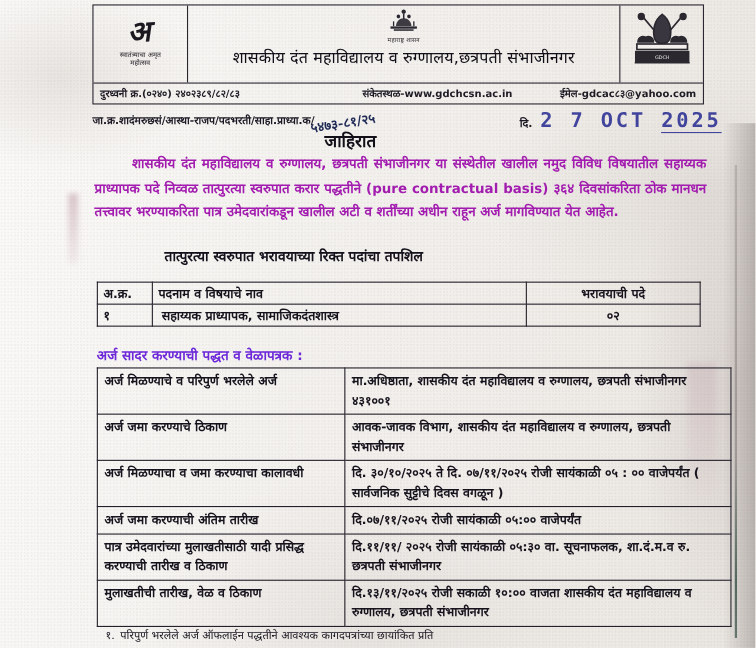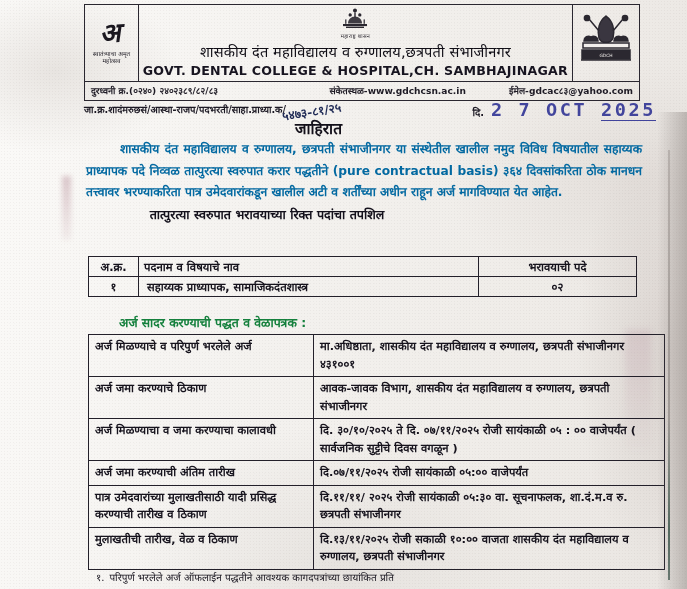--- a/index.html
+++ b/index.html
@@ -227,28 +227,28 @@
   }
 
   
   .para {
     position: absolute;
     left: 86px; top: 139px;
     width: 556px;
     font-size: 12.2px;
     line-height: 1.78;
     font-weight: 600;
-    color: #0369a1;
+    color: #a21caf;
     text-align: justify;
     text-indent: 34px;
   }
 
   .subtitle {
     position: absolute;
-    left: 0; top: 206px;
+    left: 0; top: 224px;
     width: 574px;
     text-align: center;
     font-size: 12.6px;
     font-weight: 700;
     color: #14111c;
     text-indent: -40px;
   }
 
   
   table {
@@ -264,32 +264,31 @@
   .tbl-posts td, .tbl-posts th {
     border: 1.2px solid #23202a;
     font-size: 11.4px;
     font-weight: 600;
     color: #16131d;
     padding: 2px 5px;
     height: 19px;
     box-sizing: border-box;
   }
   .tbl-posts th { font-weight: 700; }
-  .c-sr { width: 50px; text-align: center; }
+  .c-sr { width: 50px; text-align: left; }
   .c-post { width: 340px; text-align: left; }
   .c-post.val { text-align: left; padding-left: 8px; }
   .c-cnt { width: 158px; text-align: center; }
 
   .section-label {
     position: absolute;
     left: 88px; top: 314px;
     font-size: 12.3px;
     font-weight: 700;
-    color: #15803d;
-    margin-left: 31px;
+    color: #6d28d9;
   }
 
   
   .tbl-sched {
     position: absolute;
     left: 88px; top: 334px;
     width: 550px;
     border: 1.3px solid #23202a;
   }
   .tbl-sched td {
@@ -364,21 +363,20 @@
                 <path d="M11.2 6.2c.9 0 1.6.8 1.6 1.7 0 1-.7 1.7-1.6 1.7s-1.6-.8-1.6-1.7c0-1 .7-1.7 1.6-1.7zM20.8 6.2c.9 0 1.6.8 1.6 1.7 0 1-.7 1.7-1.6 1.7s-1.6-.8-1.6-1.7c0-1 .7-1.7 1.6-1.7z"></path>
                 <path d="M9 16.6c0-3.9 3.1-7 7-7s7 3.1 7 7z" opacity=".9"></path>
                 <rect x="15.3" y="5.4" width="1.4" height="5"></rect>
                 <rect x="6.2" y="12.4" width="1.2" height="4.4"></rect>
                 <rect x="24.6" y="12.4" width="1.2" height="4.4"></rect>
               </g>
             </svg>
           </div>
           <div class="emblem-cap">महाराष्ट्र शासन</div>
           <div class="org-mr">शासकीय दंत महाविद्यालय व रुग्णालय,छत्रपती संभाजीनगर</div>
-          <div class="org-en">GOVT. DENTAL COLLEGE &amp; HOSPITAL,CH. SAMBHAJINAGAR</div>
         </div>
 
         <div class="lh-crest">
           <svg width="62" height="66" viewBox="0 0 62 66" aria-hidden="true">
             <g fill="none" stroke="#2b2830" stroke-width="1.5">
               <path d="M31 6 C24 11, 22 20, 24 28 C26 34, 36 34, 38 28 C40 20, 38 11, 31 6 Z" fill="#3a3640"></path>
               <path d="M14 9 L24 21 M48 9 L38 21"></path>
               <circle cx="12" cy="8" r="2.6" fill="#2b2830"></circle>
               <circle cx="50" cy="8" r="2.6" fill="#2b2830"></circle>
               <path d="M9 31 C9 27, 13 25, 16 27 C19 25, 23 27, 23 31 Z" fill="#2b2830"></path>

